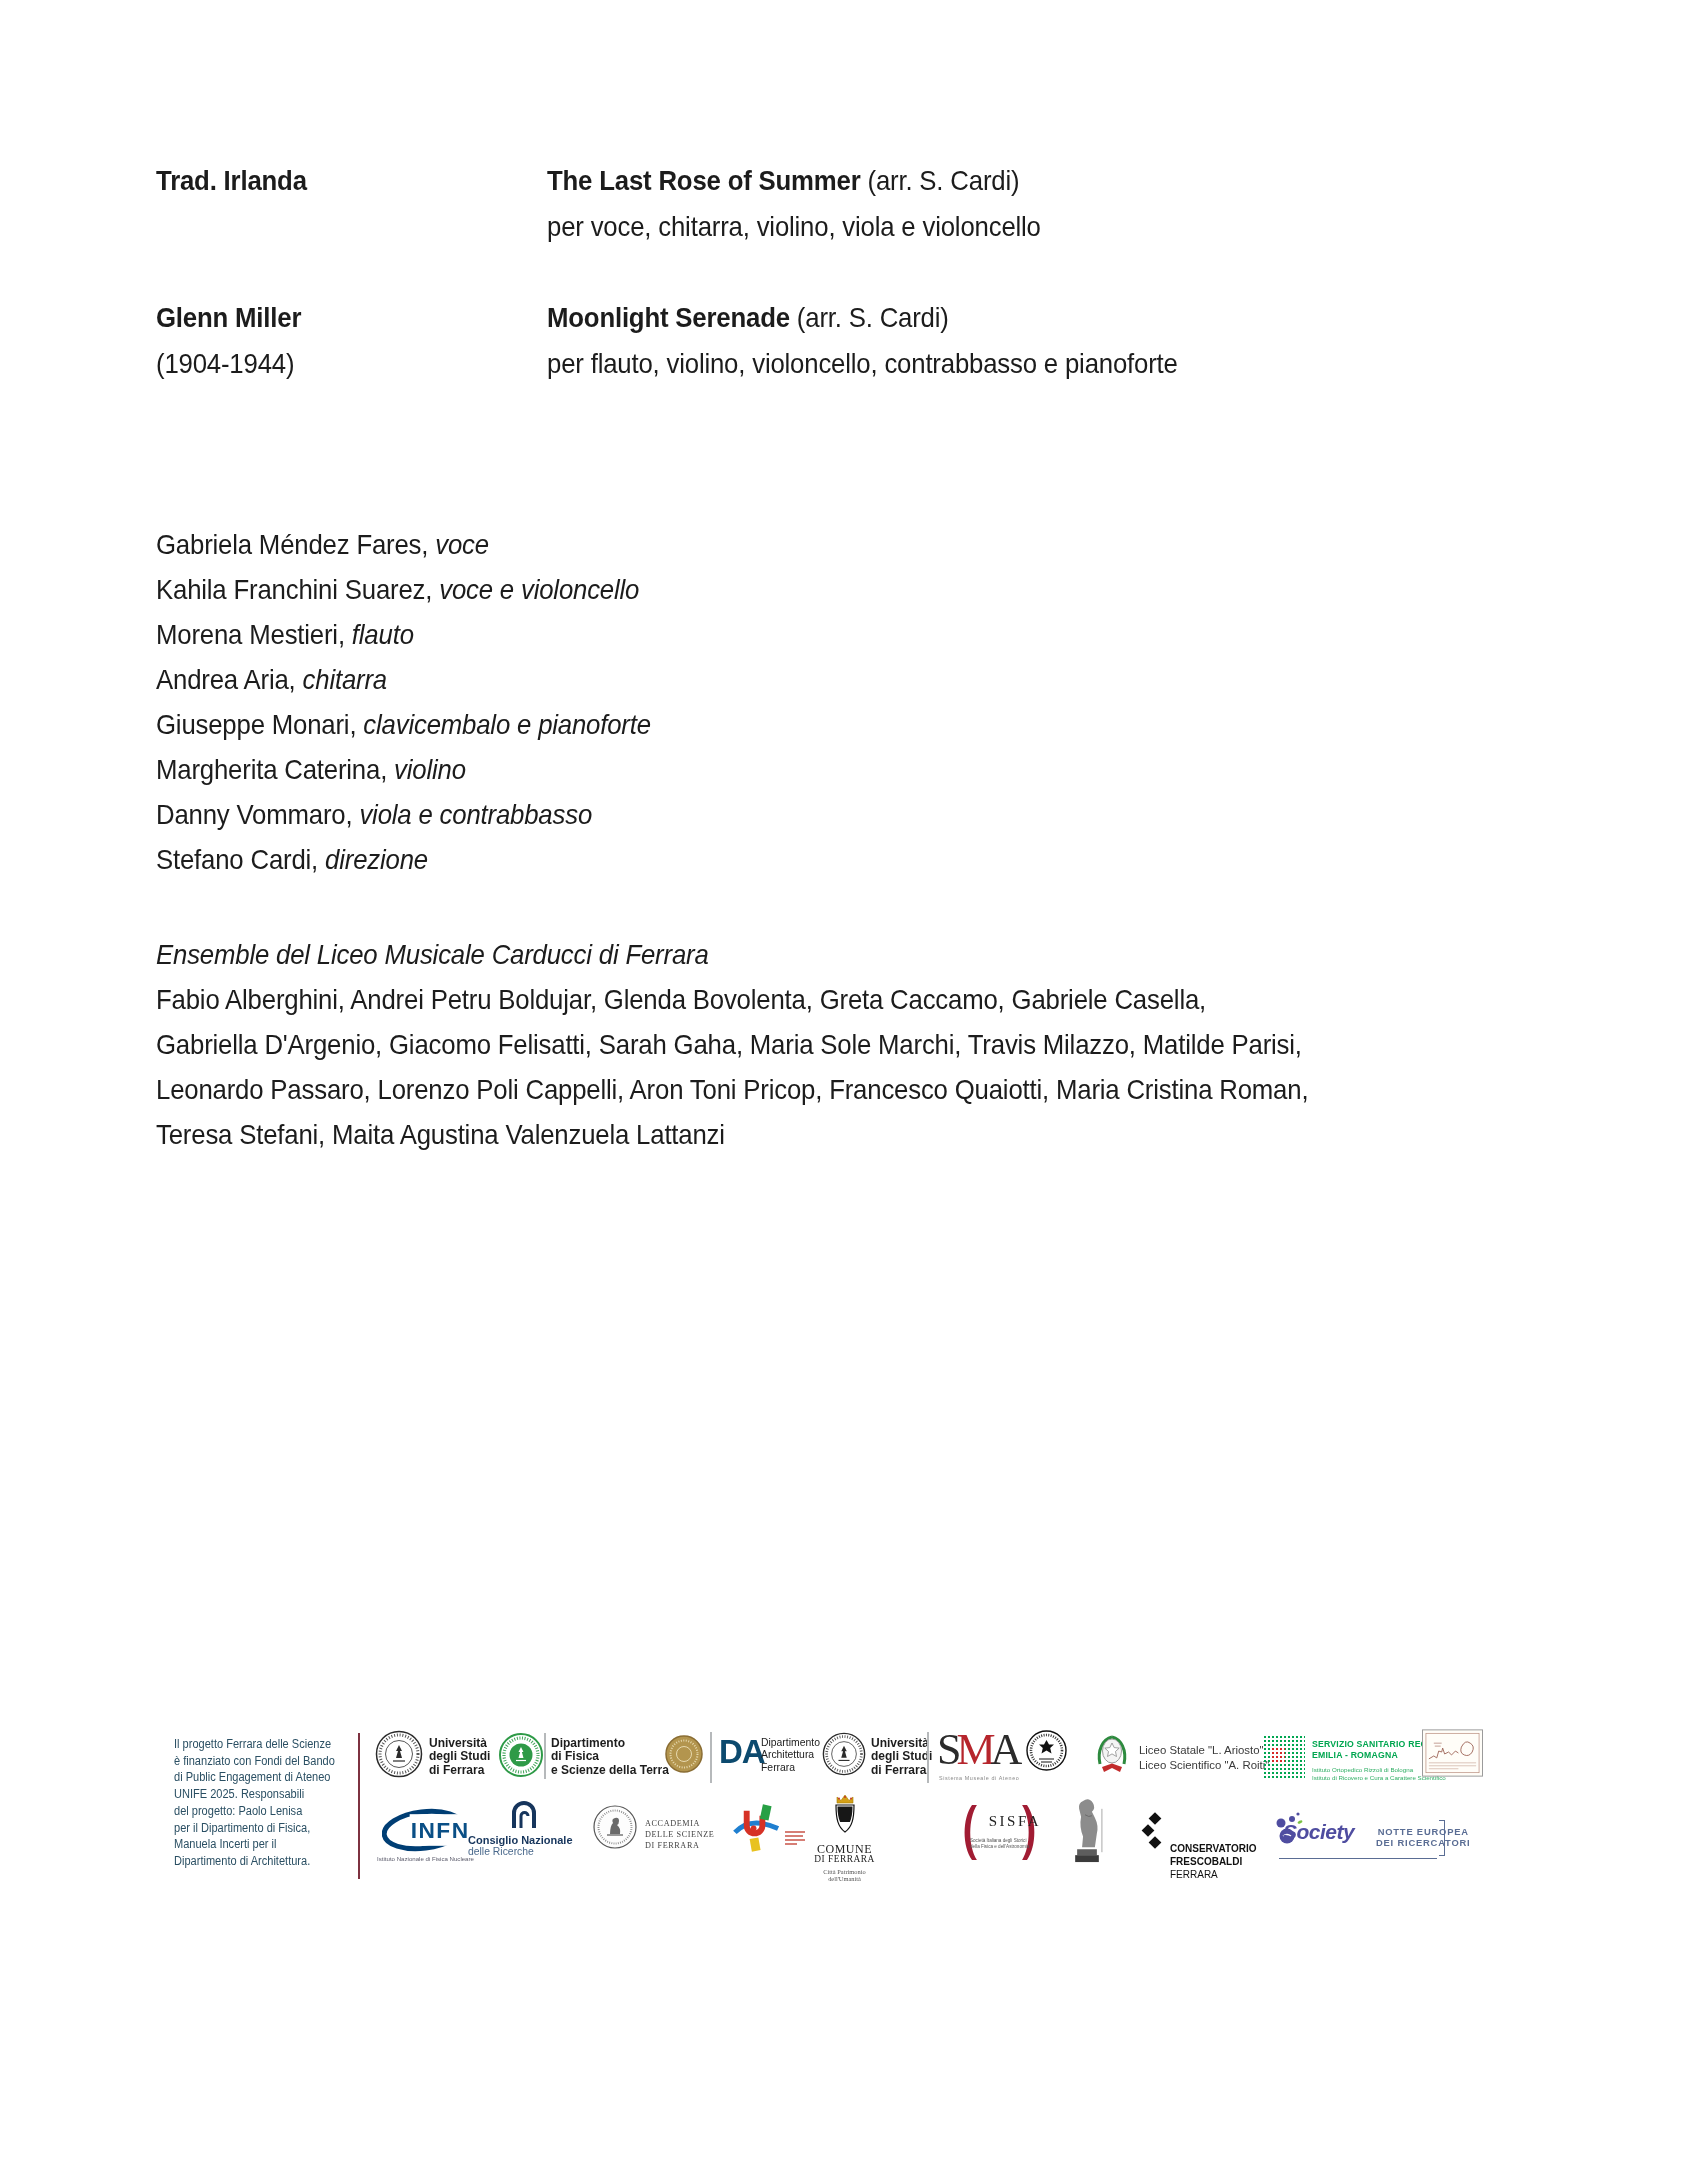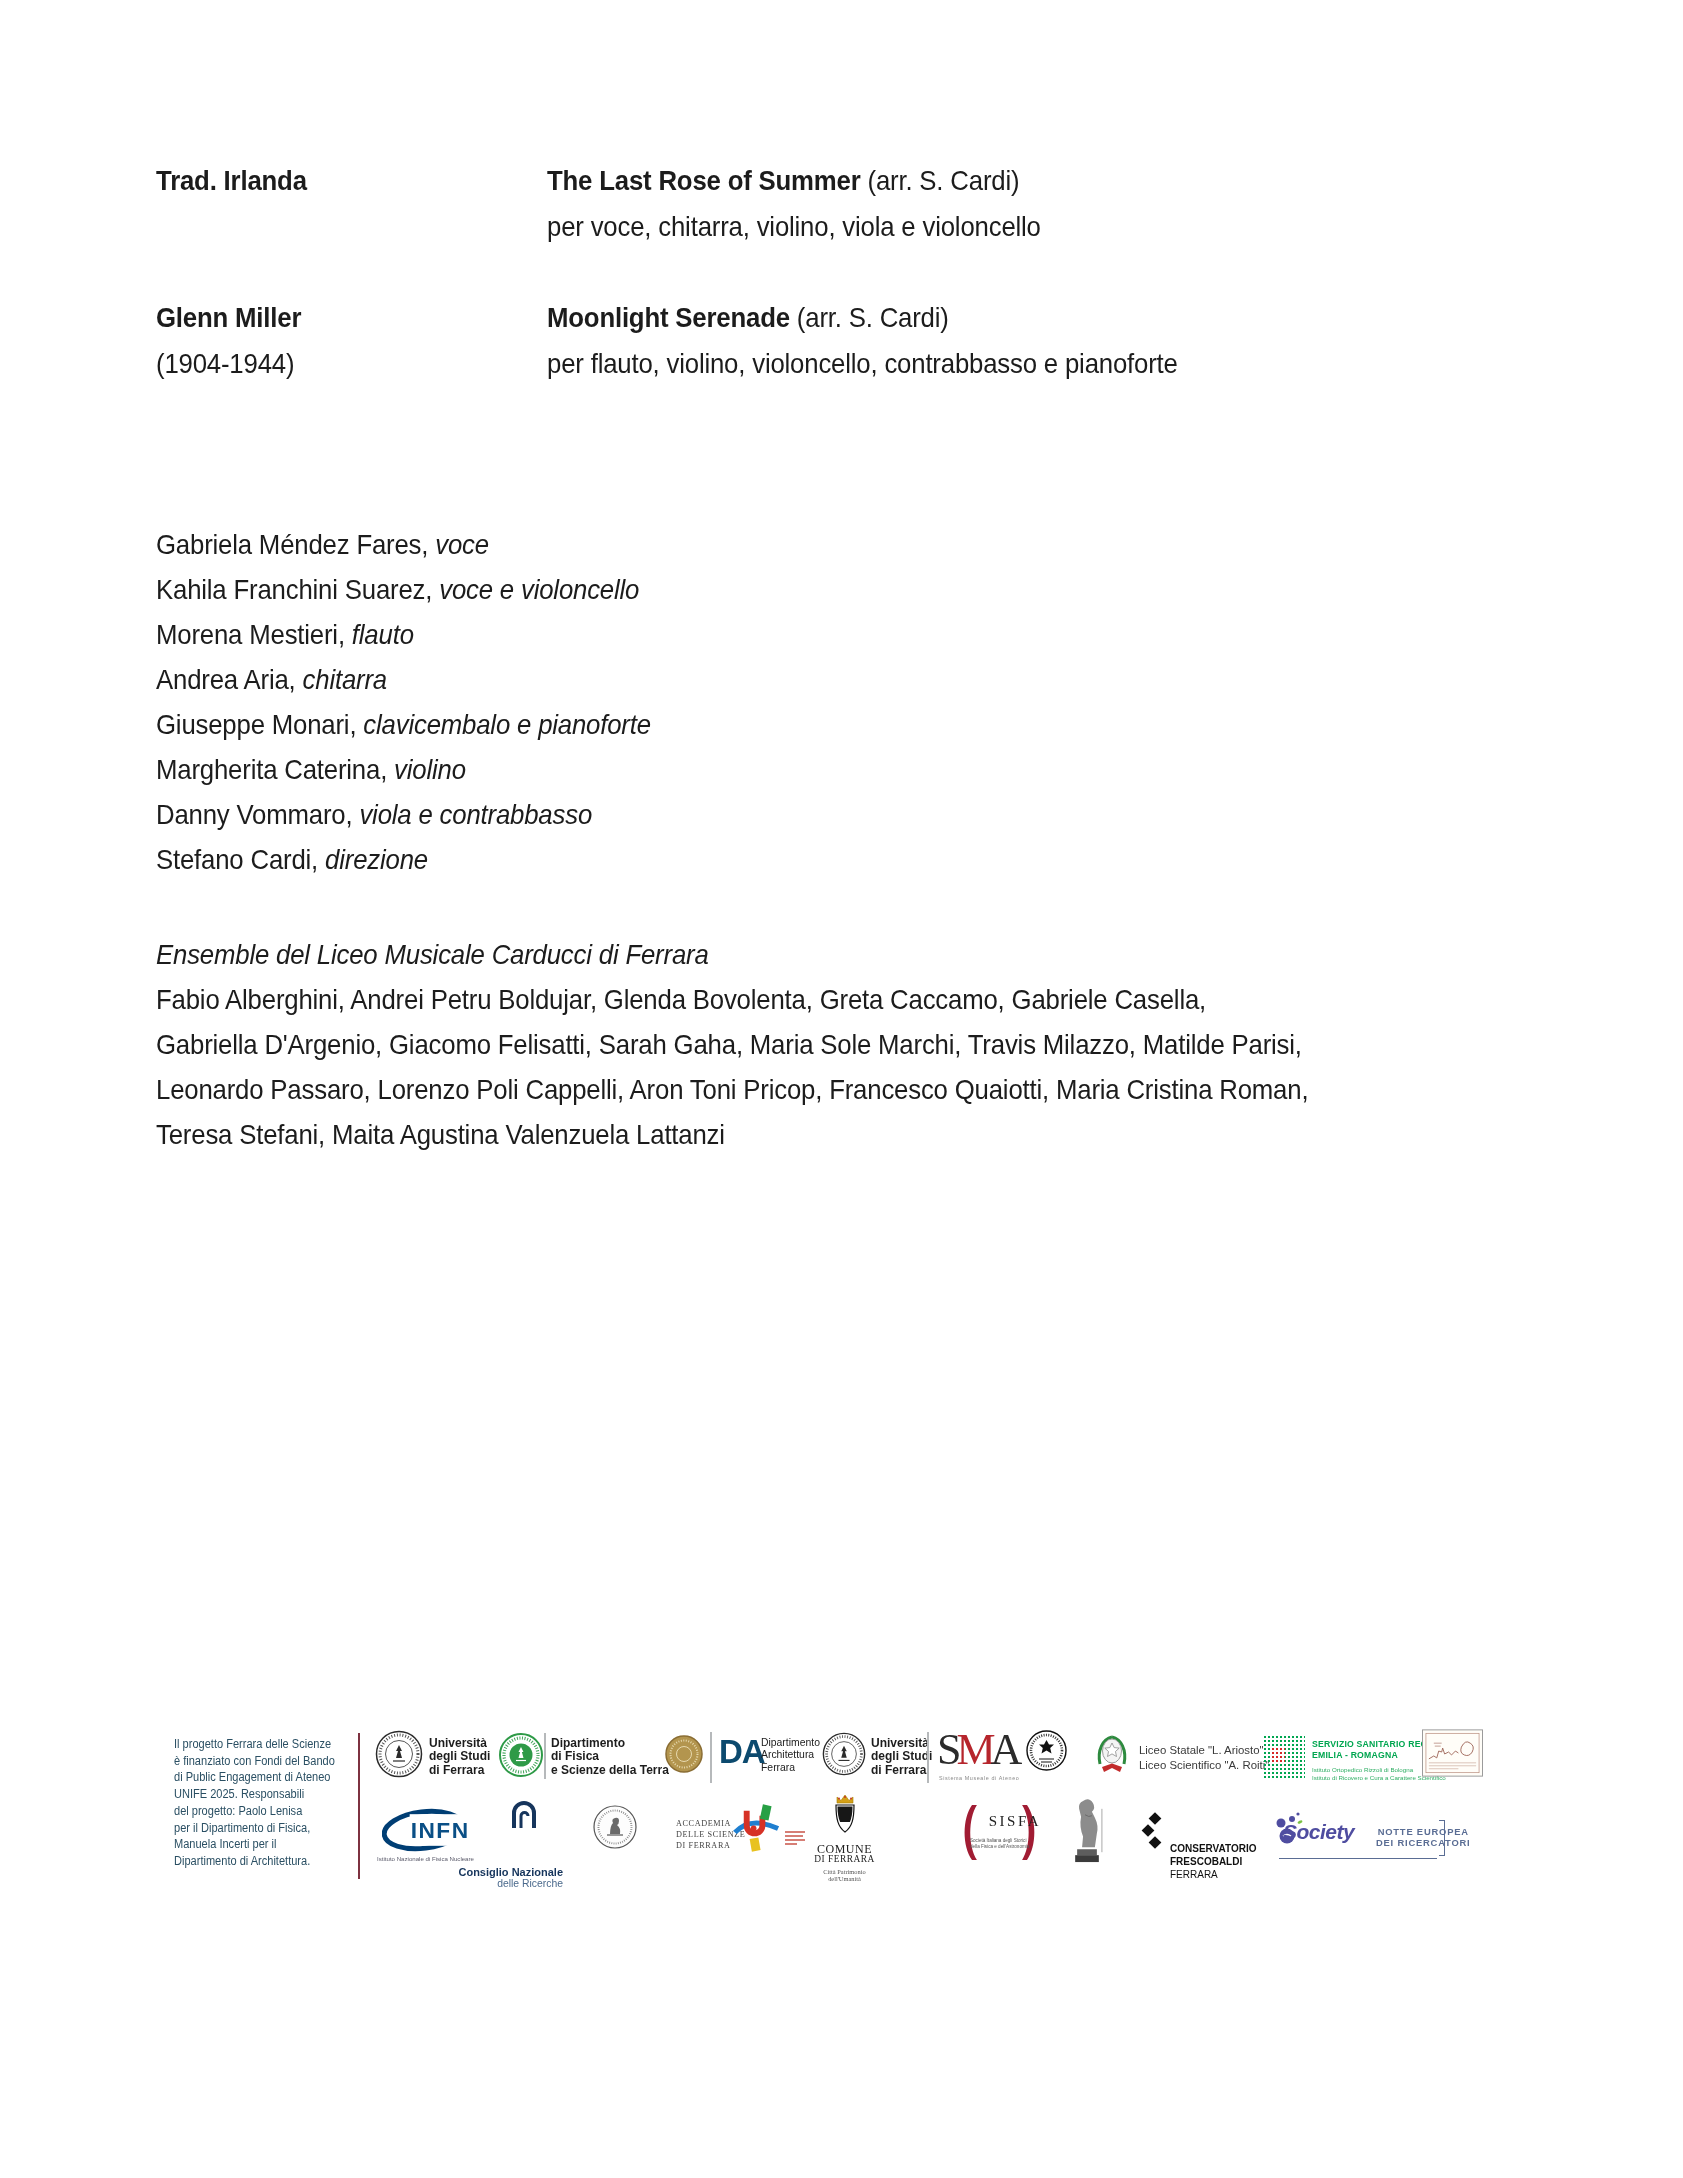--- a/index.html
+++ b/index.html
@@ -174,32 +174,32 @@
     <ellipse cx="42" cy="22" rx="40" ry="18.5" fill="none" stroke="#003e74" stroke-width="5" transform="rotate(-7 42 22)"></ellipse>
     <rect x="28" y="6" width="60" height="32" fill="#ffffff"></rect>
     <text x="29" y="30" font-family="Liberation Sans, sans-serif" font-size="23" font-weight="bold" fill="#0a4f86" letter-spacing="1.5">INFN</text>
   </svg>
   <div class="abs" style="left:376px;top:1855px;width:99px;text-align:center;font-size:6.1px;color:#5a5a6a;white-space:nowrap;">Istituto Nazionale di Fisica Nucleare</div>
 
   <svg class="abs" style="left:508px;top:1799px;" width="32" height="32" viewBox="0 0 32 32">
     <path d="M6 29 V14 a10 10 0 0 1 20 0 v15" fill="none" stroke="#16355c" stroke-width="4"></path>
     <path d="M13 29 V17 a3.5 3.5 0 0 1 7 0" fill="none" stroke="#16355c" stroke-width="3"></path>
   </svg>
-  <div class="abs" style="left:430px;top:1834px;width:133px;text-align:right;margin-top:32px;">
+  <div class="abs" style="left:468px;top:1834px;width:133px;text-align:left;">
     <div style="font-size:11px;font-weight:700;color:#16355c;white-space:nowrap;">Consiglio Nazionale</div>
     <div style="font-size:10.4px;color:#4a698c;white-space:nowrap;">delle Ricerche</div>
   </div>
 
   <svg class="abs" style="left:593px;top:1805px;" width="44" height="44" viewBox="0 0 44 44">
     <circle cx="22" cy="22" r="21" fill="#fdfdfd" stroke="#555" stroke-width="1.2"></circle>
     <circle cx="22" cy="22" r="16.5" fill="none" stroke="#666" stroke-width="2" stroke-dasharray="0.8 1.4" opacity="0.8"></circle>
     <path d="M17 29 q0 -8 3 -11 q-2 -4 2 -5 q4 -1 4 3 q0 3 -2 4 q4 3 3 9 z" fill="#6a6a6a"></path>
     <path d="M14 30 h16" stroke="#555" stroke-width="1.2"></path>
   </svg>
-  <div class="abs serif" style="left:645px;top:1818px;font-size:8.2px;line-height:11px;letter-spacing:0.6px;color:#444;white-space:nowrap;margin-left:31px;">
+  <div class="abs serif" style="left:645px;top:1818px;font-size:8.2px;line-height:11px;letter-spacing:0.6px;color:#444;white-space:nowrap;">
     <div>ACCADEMIA</div>
     <div>DELLE SCIENZE</div>
     <div>DI FERRARA</div>
   </div>
 
   <svg class="abs" style="left:731px;top:1802px;" width="51" height="53" viewBox="0 0 52 54">
     <path d="M4 31 Q20 14 48 27" fill="none" stroke="#1f7fd0" stroke-width="5"></path>
     <path d="M16 9 v15 a8 8 0 0 0 16 0 V14" fill="none" stroke="#d63226" stroke-width="6"></path>
     <rect x="31" y="3" width="9" height="15" fill="#27a045" transform="rotate(12 35 10)"></rect>
     <rect x="20" y="37" width="9" height="13" fill="#e8c220" transform="rotate(-10 24 43)"></rect>

